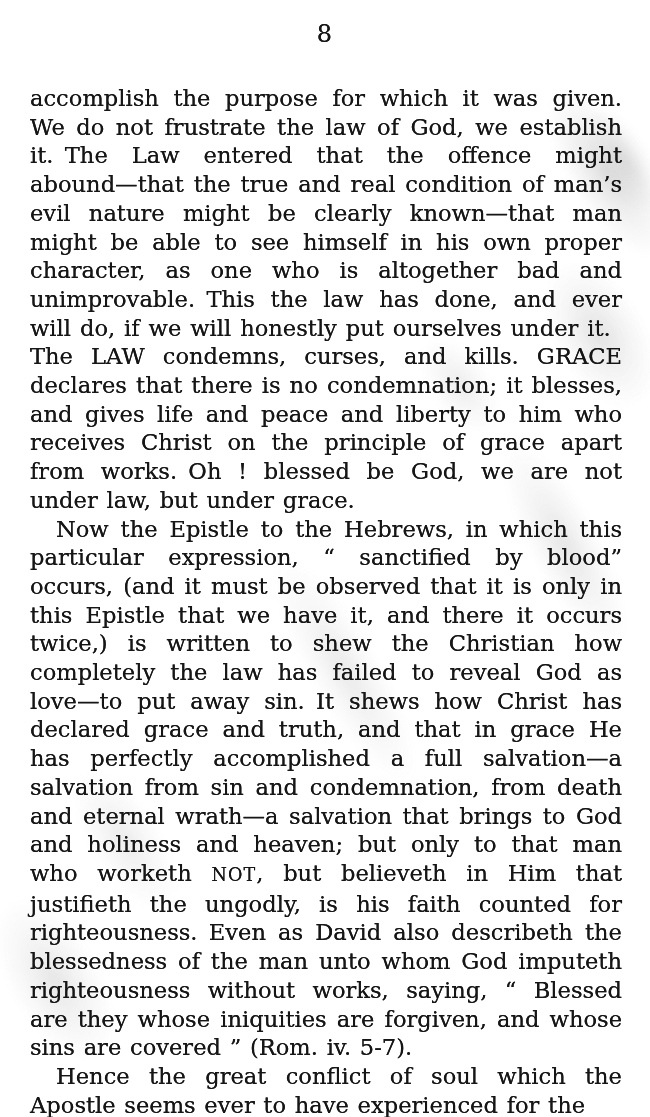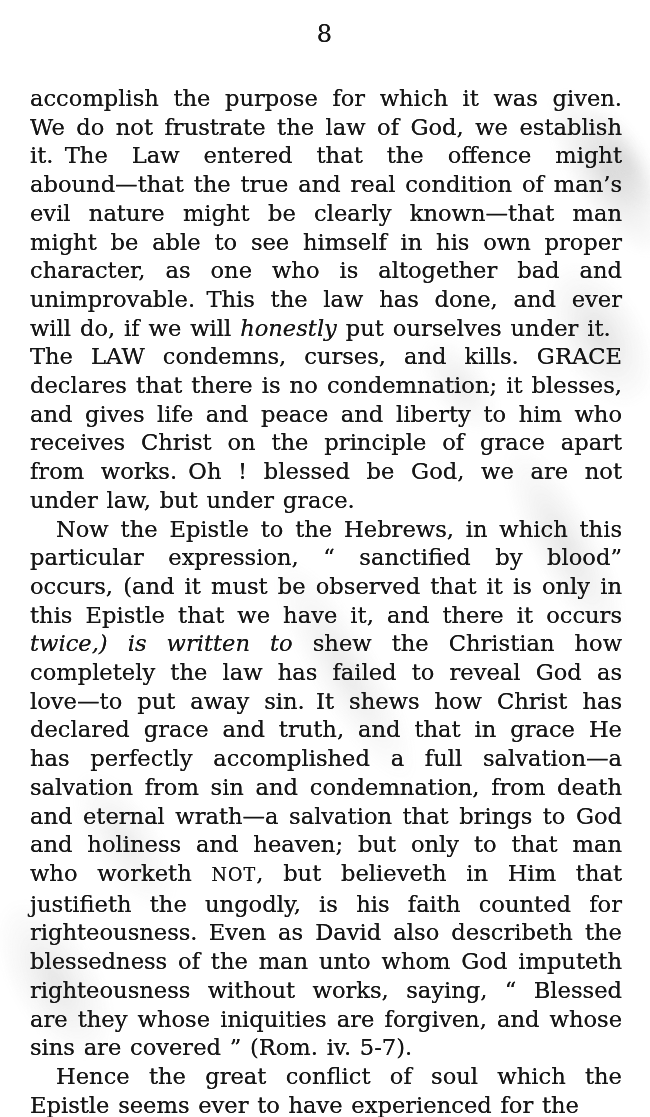--- a/index.html
+++ b/index.html
@@ -39,21 +39,20 @@
     text-shadow: 0 0 0.5px rgba(0,0,0,0.85);
   }
   .para {
     margin: 0;
     padding: 0;
   }
   .para.indent {
     text-indent: 26px;
   }
   .run-italic {
-    font-style: italic;
   }
   .run-smallcaps {
     font-size: 0.78em;
     letter-spacing: 0.06em;
   }
   
   .smudge {
     position: absolute;
     pointer-events: none;
     background: radial-gradient(closest-side, rgba(140,140,140,0.30), rgba(160,160,160,0.14) 55%, rgba(255,255,255,0) 100%);
@@ -79,15 +78,15 @@
   <div class="smudge s5"></div>
   <div class="smudge s6"></div>
   <div class="smudge s7"></div>
   <div class="smudge s8"></div>
 
   <div class="page-number">8</div>
 
   <div class="text-block">
       <p class="para"><span class="run-normal">accomplish the purpose for which it was given. We do not frustrate the law of God, we establish it. The Law entered that the offence might abound—that the true and real condition of man’s evil nature might be clearly known—that man might be able to see himself in his own proper character, as one who is altogether bad and unimprovable. This the law has done, and ever will do, if we will </span><span class="run-italic">honestly</span><span class="run-normal"> put ourselves under it. The LAW condemns, curses, and kills. GRACE declares that there is no condemnation; it blesses, and gives life and peace and liberty to him who receives Christ on the principle of grace apart from works. Oh ! blessed be God, we are not under law, but under grace.</span></p>
       <p class="para indent"><span class="run-normal">Now the Epistle to the Hebrews, in which this particular expression, “ sanctified by blood” occurs, (and it must be observed that it is only in this Epistle that we have it, and there it occurs </span><span class="run-italic">twice,) is written to</span><span class="run-normal"> shew the Christian how completely the law has failed to reveal God as love—to put away sin. It shews how Christ has declared grace and truth, and that in grace He has perfectly accomplished a full salvation—a salvation from sin and condemnation, from death and eternal wrath—a salvation that brings to God and holiness and heaven; but only to that man who worketh </span><span class="run-smallcaps">NOT</span><span class="run-normal">, but believeth in Him that justifieth the ungodly, is his faith counted for righteousness. Even as David also describeth the blessedness of the man unto whom God imputeth righteousness without works, saying, “ Blessed are they whose iniquities are forgiven, and whose sins are covered ” (Rom. iv. 5-7).</span></p>
-      <p class="para indent"><span class="run-normal">Hence the great conflict of soul which the Epistle seems ever to have experienced for the</span></p>
+      <p class="para indent"><span class="run-normal">Hence the great conflict of soul which the Apostle seems ever to have experienced for the</span></p>
     </div>
 </div>
 
 </body></html>

